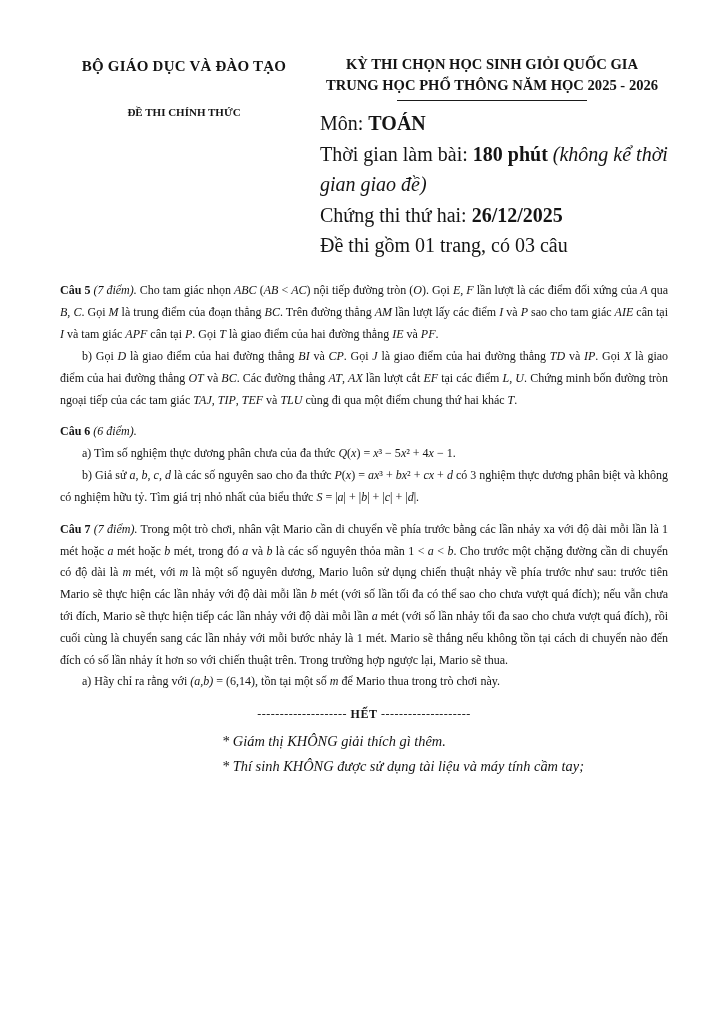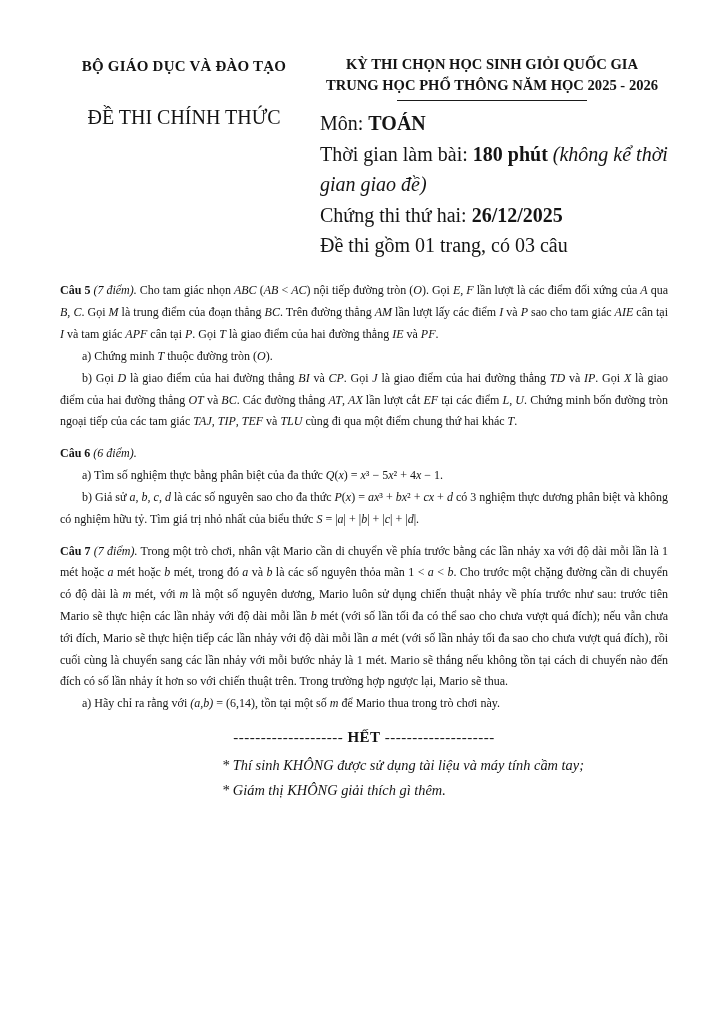--- a/index.html
+++ b/index.html
@@ -11,33 +11,33 @@
     background:#ffffff;
     color:#141414;
     font-family:"Liberation Serif", serif;
     padding:38px 56px 12px 60px;
     overflow:hidden;
   }
   
   .header { display:flex; justify-content:space-between; align-items:flex-start; }
   .header-left { width:248px; text-align:center; padding-top:4px; }
   .ministry { font-weight:bold; font-size:15px; white-space:nowrap; letter-spacing:.2px; }
-  .exam-label { font-weight:normal; font-size:20px; margin-top:31px; white-space:nowrap; }
+  .exam-label { font-weight:bold; font-size:11px; margin-top:31px; white-space:nowrap; }
   .header-right { width:352px; text-align:center; }
   .title { font-weight:bold; font-size:14.6px; line-height:1.42; white-space:nowrap; }
   .title-rule { width:190px; border-top:1.4px solid #1a1a1a; margin:5px auto 7px auto; }
   .info { text-align:left; font-size:20px; line-height:1.52; padding-left:4px; }
   
   .content { margin-top:20px; font-size:12px; line-height:1.82; text-align:justify; }
   .content p { margin:0; }
   .content p.qstart { margin-top:10px; }
   .content p.sub { text-indent:22px; }
   
   .footer { margin-top:14px; }
-  .het { text-align:center; font-size:15px; letter-spacing:.5px; }
+  .het { text-align:center; font-size:12px; letter-spacing:.5px; }
   .notes { margin-top:7px; padding-left:162px; font-size:14.4px; line-height:1.72; }
   
   .seg-b { font-weight:bold; }
   .seg-i { font-style:italic; }
 </style>
 </head>
 <body>
 
 <div class="page">
 
@@ -54,30 +54,29 @@
         <div class="info-line"><span>Môn: </span><span class="seg-b">TOÁN</span></div>
         <div class="info-line"><span>Thời gian làm bài: </span><span class="seg-b">180 phút </span><span class="seg-i">(không kể thời gian giao đề)</span></div>
         <div class="info-line"><span>Chứng thi thứ hai: </span><span class="seg-b">26/12/2025</span></div>
         <div class="info-line"><span>Đề thi gồm 01 trang, có 03 câu</span></div>
       </div>
     </div>
   </header>
 
   <main class="content">
     <p class="qstart"><span class="seg-b">Câu 5 </span><span class="seg-i">(7 điểm).</span><span> Cho tam giác nhọn </span><span class="seg-i">ABC</span><span> (</span><span class="seg-i">AB</span><span> &lt; </span><span class="seg-i">AC</span><span>) nội tiếp đường tròn (</span><span class="seg-i">O</span><span>). Gọi </span><span class="seg-i">E</span><span>, </span><span class="seg-i">F</span><span> lần lượt là các điểm đối xứng của </span><span class="seg-i">A</span><span> qua </span><span class="seg-i">B</span><span>, </span><span class="seg-i">C</span><span>. Gọi </span><span class="seg-i">M</span><span> là trung điểm của đoạn thẳng </span><span class="seg-i">BC</span><span>. Trên đường thẳng </span><span class="seg-i">AM</span><span> lần lượt lấy các điểm </span><span class="seg-i">I</span><span> và </span><span class="seg-i">P</span><span> sao cho tam giác </span><span class="seg-i">AIE</span><span> cân tại </span><span class="seg-i">I</span><span> và tam giác </span><span class="seg-i">APF</span><span> cân tại </span><span class="seg-i">P</span><span>. Gọi </span><span class="seg-i">T</span><span> là giao điểm của hai đường thẳng </span><span class="seg-i">IE</span><span> và </span><span class="seg-i">PF</span><span>.</span></p>
-    <p class="sub"><span>a) Chứng minh </span><span class="seg-i">T</span><span> thuộc đường tròn (</span><span class="seg-i">O</span><span>).</span></p>
     <p class="sub"><span>b) Gọi </span><span class="seg-i">D</span><span> là giao điểm của hai đường thẳng </span><span class="seg-i">BI</span><span> và </span><span class="seg-i">CP</span><span>. Gọi </span><span class="seg-i">J</span><span> là giao điểm của hai đường thẳng </span><span class="seg-i">TD</span><span> và </span><span class="seg-i">IP</span><span>. Gọi </span><span class="seg-i">X</span><span> là giao điểm của hai đường thẳng </span><span class="seg-i">OT</span><span> và </span><span class="seg-i">BC</span><span>. Các đường thẳng </span><span class="seg-i">AT</span><span>, </span><span class="seg-i">AX</span><span> lần lượt cắt </span><span class="seg-i">EF</span><span> tại các điểm </span><span class="seg-i">L</span><span>, </span><span class="seg-i">U</span><span>. Chứng minh bốn đường tròn ngoại tiếp của các tam giác </span><span class="seg-i">TAJ</span><span>, </span><span class="seg-i">TIP</span><span>, </span><span class="seg-i">TEF</span><span> và </span><span class="seg-i">TLU</span><span> cùng đi qua một điểm chung thứ hai khác </span><span class="seg-i">T</span><span>.</span></p>
     <p class="qstart"><span class="seg-b">Câu 6 </span><span class="seg-i">(6 điểm).</span></p>
-    <p class="sub"><span>a) Tìm số nghiệm thực bằng phân biệt của đa thức </span><span class="seg-i">Q</span><span>(</span><span class="seg-i">x</span><span>) = </span><span class="seg-i">x</span><span>³ − 5</span><span class="seg-i">x</span><span>² + 4</span><span class="seg-i">x</span><span> − 1.</span></p>
+    <p class="sub"><span>a) Tìm số nghiệm thực dương phân chưa của đa thức </span><span class="seg-i">Q</span><span>(</span><span class="seg-i">x</span><span>) = </span><span class="seg-i">x</span><span>³ − 5</span><span class="seg-i">x</span><span>² + 4</span><span class="seg-i">x</span><span> − 1.</span></p>
     <p class="sub"><span>b) Giả sử </span><span class="seg-i">a</span><span>, </span><span class="seg-i">b</span><span>, </span><span class="seg-i">c</span><span>, </span><span class="seg-i">d</span><span> là các số nguyên sao cho đa thức </span><span class="seg-i">P</span><span>(</span><span class="seg-i">x</span><span>) = </span><span class="seg-i">ax</span><span>³ + </span><span class="seg-i">bx</span><span>² + </span><span class="seg-i">cx</span><span> + </span><span class="seg-i">d</span><span> có 3 nghiệm thực dương phân biệt và không có nghiệm hữu tỷ. Tìm giá trị nhỏ nhất của biểu thức </span><span class="seg-i">S</span><span> = |</span><span class="seg-i">a</span><span>| + |</span><span class="seg-i">b</span><span>| + |</span><span class="seg-i">c</span><span>| + |</span><span class="seg-i">d</span><span>|.</span></p>
     <p class="qstart"><span class="seg-b">Câu 7 </span><span class="seg-i">(7 điểm).</span><span> Trong một trò chơi, nhân vật Mario cần di chuyển về phía trước bằng các lần nhảy xa với độ dài mỗi lần là 1 mét hoặc </span><span class="seg-i">a</span><span> mét hoặc </span><span class="seg-i">b</span><span> mét, trong đó </span><span class="seg-i">a</span><span> và </span><span class="seg-i">b</span><span> là các số nguyên thỏa mãn 1 &lt; </span><span class="seg-i">a</span><span> &lt; </span><span class="seg-i">b</span><span>. Cho trước một chặng đường cần di chuyển có độ dài là </span><span class="seg-i">m</span><span> mét, với </span><span class="seg-i">m</span><span> là một số nguyên dương, Mario luôn sử dụng chiến thuật nhảy về phía trước như sau: trước tiên Mario sẽ thực hiện các lần nhảy với độ dài mỗi lần </span><span class="seg-i">b</span><span> mét (với số lần tối đa có thể sao cho chưa vượt quá đích); nếu vẫn chưa tới đích, Mario sẽ thực hiện tiếp các lần nhảy với độ dài mỗi lần </span><span class="seg-i">a</span><span> mét (với số lần nhảy tối đa sao cho chưa vượt quá đích), rồi cuối cùng là chuyển sang các lần nhảy với mỗi bước nhảy là 1 mét. Mario sẽ thắng nếu không tồn tại cách di chuyển nào đến đích có số lần nhảy ít hơn so với chiến thuật trên. Trong trường hợp ngược lại, Mario sẽ thua.</span></p>
     <p class="sub"><span>a) Hãy chỉ ra rằng với </span><span class="seg-i">(a,b)</span><span> = (6,14), tồn tại một số </span><span class="seg-i">m</span><span> để Mario thua trong trò chơi này.</span></p>
   </main>
 
   <footer class="footer">
     <div class="het"><span>-------------------- </span><span class="seg-b">HẾT</span><span> --------------------</span></div>
     <div class="notes">
+      <div class="note"><span class="seg-i">* Giám thị </span><span class="seg-i">KHÔNG</span><span class="seg-i"> giải thích gì thêm.</span></div>
       <div class="note"><span class="seg-i">* Thí sinh </span><span class="seg-i">KHÔNG</span><span class="seg-i"> được sử dụng tài liệu và máy tính cầm tay;</span></div>
-      <div class="note"><span class="seg-i">* Giám thị </span><span class="seg-i">KHÔNG</span><span class="seg-i"> giải thích gì thêm.</span></div>
     </div>
   </footer>
 
 </div>
 
 </body></html>

